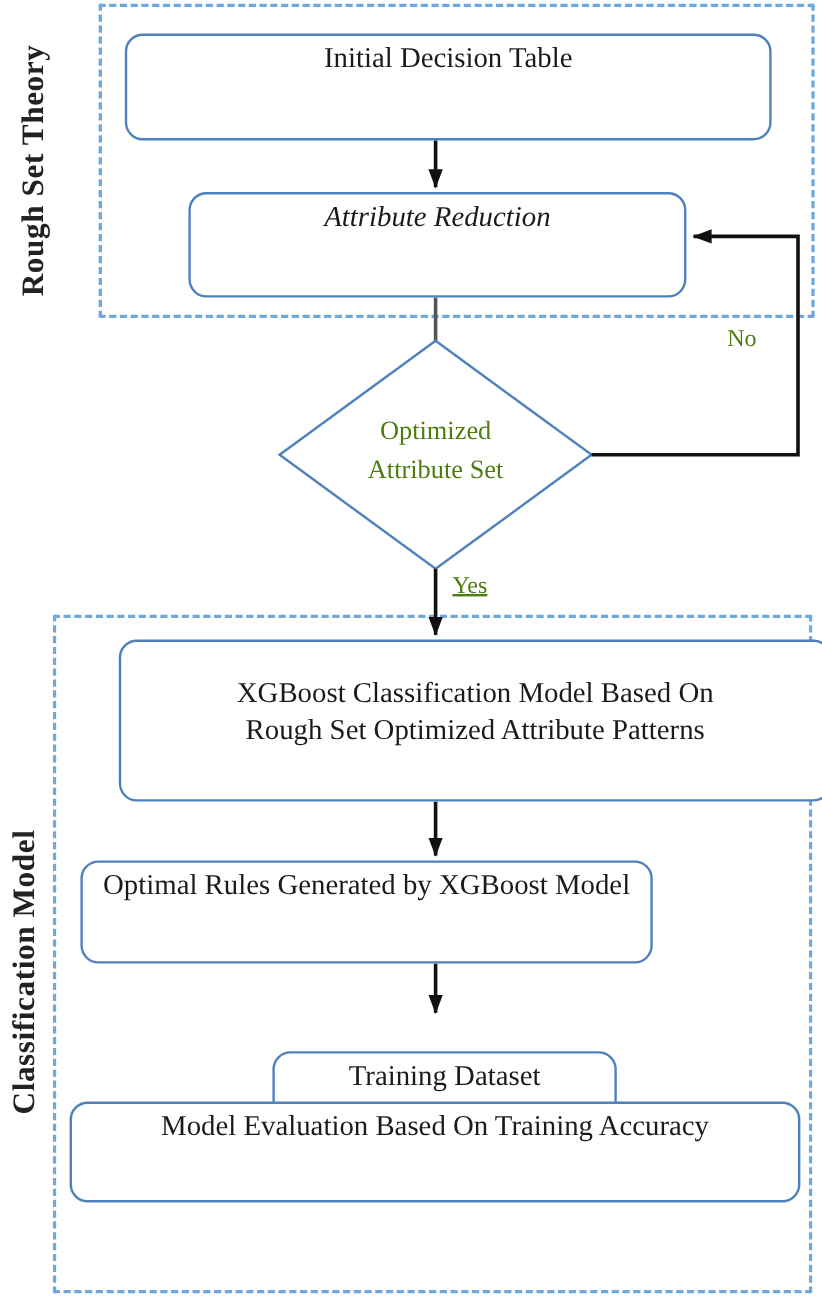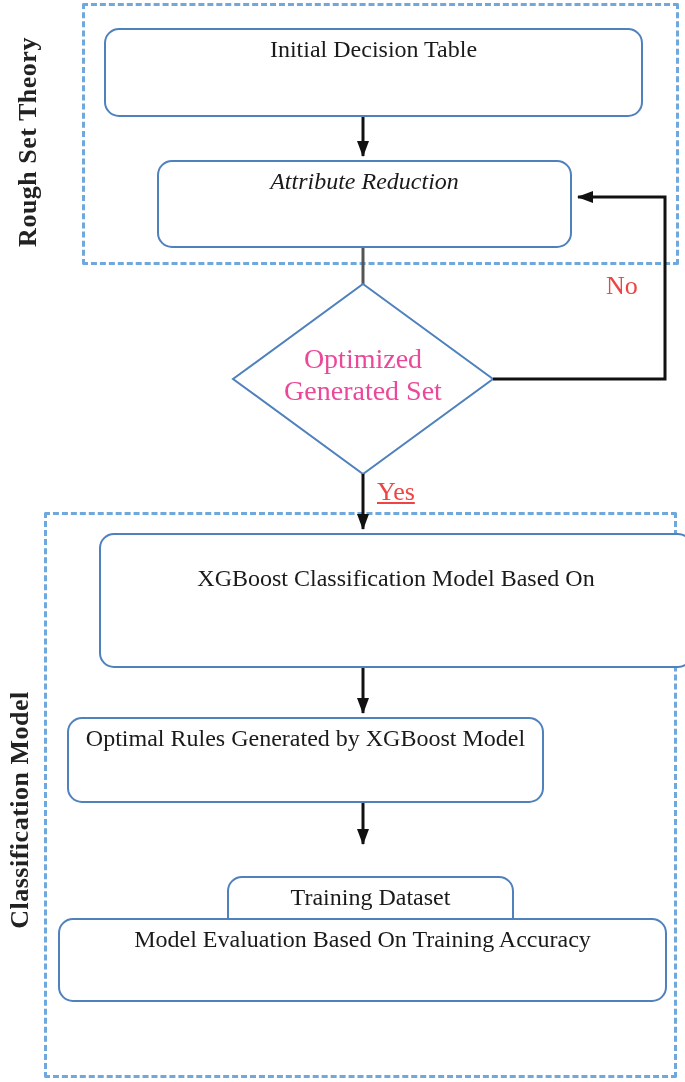--- a/index.html
+++ b/index.html
@@ -70,30 +70,30 @@
   .node-or  { left: 67px;  top: 717px; width: 477px; height: 86px;  }
   .node-td  { left: 227px; top: 848px; width: 287px; height: 84px; margin-top: 28px;  }
   .node-me  { left: 58px;  top: 918px; width: 609px; height: 84px;  }
 
   
   .diamond-label {
     position: absolute;
     left: 243px; top: 343px;
     width: 240px;
     text-align: center;
-    font-size: 28px;
-    color: #ec4899;
+    font-size: 22px;
+    color: #4d7c0f;
     line-height: 32px;
   }
 
   
   .edge-label {
     position: absolute;
-    font-size: 26px;
-    color: #ef4444;
+    font-size: 20px;
+    color: #4d7c0f;
     white-space: nowrap;
   }
   .edge-no  { left: 606px; top: 271px; }
   .edge-yes { left: 377px; top: 477px; text-decoration: underline; }
 </style>
 </head>
 <body>
 
 <div class="canvas">
 
@@ -130,35 +130,36 @@
   <div class="node node-idt">
     <span>Initial Decision Table</span>
   </div>
 
   <div class="node node-ar">
     <span>Attribute Reduction</span>
   </div>
 
   <div class="node node-xgb">
     <span>XGBoost Classification Model Based On</span>
+    <span>Rough Set Optimized Attribute Patterns</span>
   </div>
 
   <div class="node node-or">
     <span>Optimal Rules Generated by XGBoost Model</span>
   </div>
 
   <div class="node node-td">
     <span>Training Dataset</span>
   </div>
 
   <div class="node node-me">
     <span>Model Evaluation Based On Training Accuracy</span>
   </div>
 
   <div class="diamond-label">
     <div>Optimized</div>
-    <div>Generated Set</div>
+    <div>Attribute Set</div>
   </div>
 
   <div class="edge-label edge-no">No</div>
   <div class="edge-label edge-yes">Yes</div>
 
 </div>
 
 </body></html>

